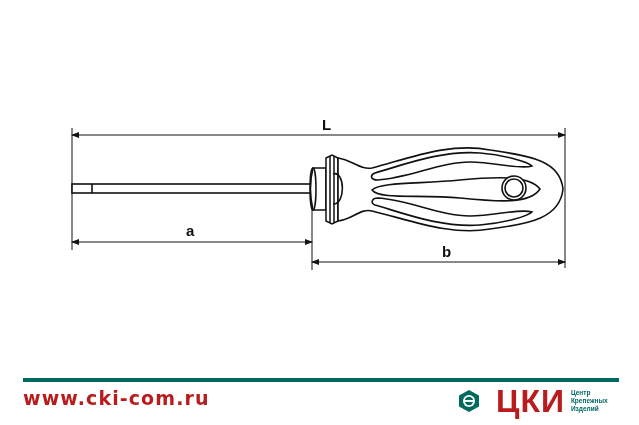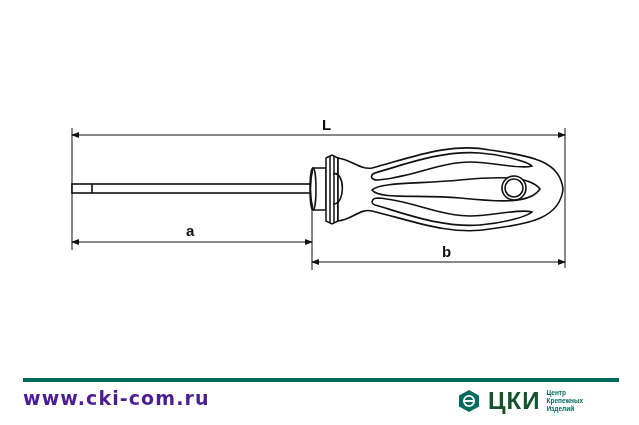--- a/index.html
+++ b/index.html
@@ -1,23 +1,23 @@
 <!DOCTYPE html>
 <html><head>
 <meta charset="utf-8">
 <style>
   html, body { margin:0; padding:0; background:#ffffff; }
   body { width:639px; height:425px; position:relative; overflow:hidden; font-family:"Liberation Sans", sans-serif; }
   #drawing { position:absolute; left:0; top:0; width:639px; height:340px; }
   .dim-label { position:absolute; font-family:"Liberation Sans", sans-serif; font-weight:bold; font-size:15px; color:#111; }
   #footer-line { position:absolute; left:23px; top:378px; width:596px; height:4px; background:#006a5f; }
-  #url { position:absolute; left:23px; top:387px; font-family:"DejaVu Sans", sans-serif; font-weight:bold; font-size:19px; letter-spacing:1.1px; color:#4c1d95; }
+  #url { position:absolute; left:23px; top:387px; font-family:"DejaVu Sans", sans-serif; font-weight:bold; font-size:19px; letter-spacing:1.1px; color:#b91c1c; }
   #logo { position:absolute; left:458px; top:386px; height:30px; display:flex; align-items:center; }
   #logo-icon { width:22px; height:24px; }
-  #logo-text { margin-left:8px; font-family:"Liberation Sans", sans-serif; font-weight:bold; font-size:24px; color:#14532d; letter-spacing:1px; line-height:30px; }
+  #logo-text { margin-left:16px; font-family:"Liberation Sans", sans-serif; font-weight:bold; font-size:32px; color:#b91c1c; letter-spacing:1px; line-height:30px; }
   #logo-sub { margin-left:6px; display:flex; flex-direction:column; font-family:"Liberation Sans", sans-serif; font-weight:bold; font-size:6.5px; line-height:8px; color:#006a5f; }
 </style>
 </head>
 <body>
 
 <svg id="drawing" viewBox="0 0 639 340" xmlns="http://www.w3.org/2000/svg">
   <defs>
     <marker id="arr" markerWidth="8" markerHeight="6" refX="7" refY="3" orient="auto" markerUnits="userSpaceOnUse">
       <path d="M0,0 L8,3 L0,6 Z" fill="#111"></path>
     </marker>

